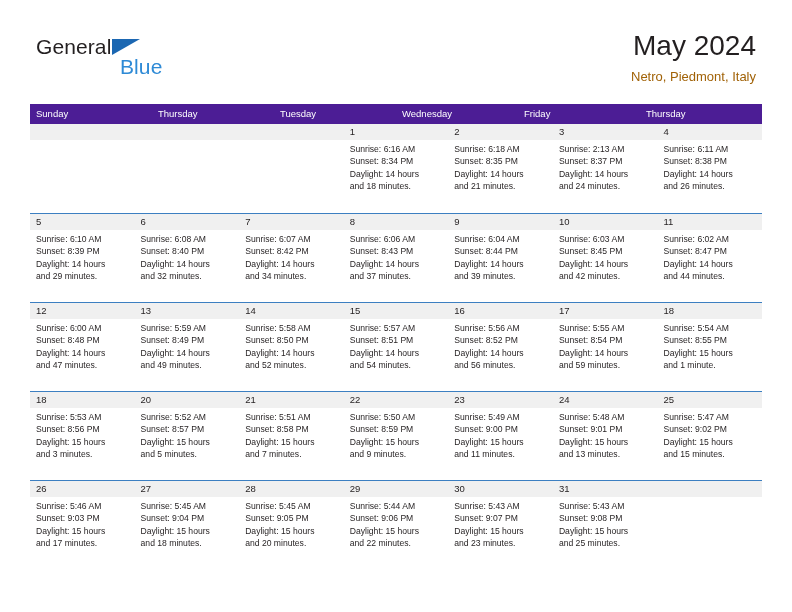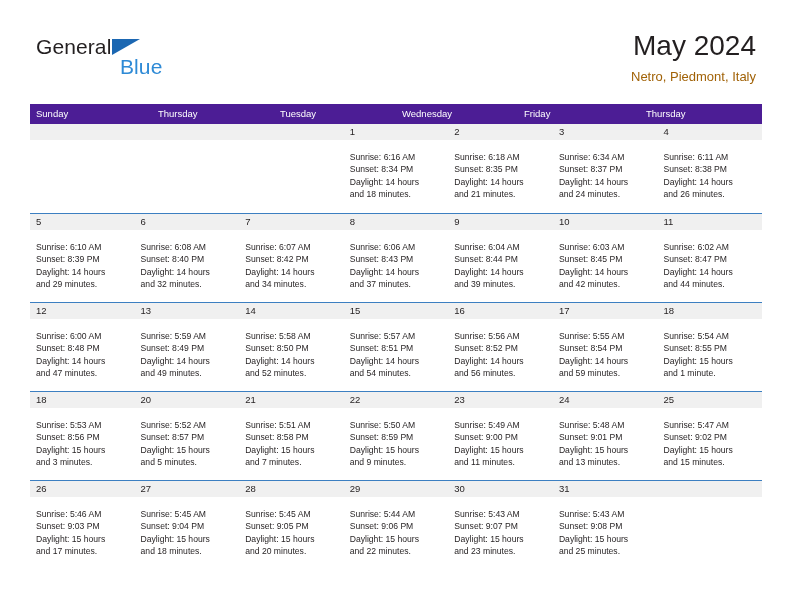--- a/index.html
+++ b/index.html
@@ -131,21 +131,21 @@
     color: #231f20;
     line-height: 16px;
     padding-left: 6px;
     box-sizing: border-box;
     white-space: nowrap;
   }
   .cell.empty .cell-daynum {
     background: #f0f0f0;
   }
   .cell-body {
-    padding: 11px 6px 0 6px;
+    padding: 3px 6px 0 6px;
     box-sizing: border-box;
   }
   .cell-line {
     font-size: 8.6px;
     line-height: 12.35px;
     color: #231f20;
     white-space: nowrap;
   }
 </style>
 </head>
@@ -205,21 +205,21 @@
             <div class="cell-body">
               <div class="cell-line">Sunrise: 6:18 AM</div>
               <div class="cell-line">Sunset: 8:35 PM</div>
               <div class="cell-line">Daylight: 14 hours</div>
               <div class="cell-line">and 21 minutes.</div>
             </div>
           </div>
           <div class="cell">
             <div class="cell-daynum">3</div>
             <div class="cell-body">
-              <div class="cell-line">Sunrise: 6:34 AM</div>
+              <div class="cell-line">Sunrise: 2:13 AM</div>
               <div class="cell-line">Sunset: 8:37 PM</div>
               <div class="cell-line">Daylight: 14 hours</div>
               <div class="cell-line">and 24 minutes.</div>
             </div>
           </div>
           <div class="cell">
             <div class="cell-daynum">4</div>
             <div class="cell-body">
               <div class="cell-line">Sunrise: 6:11 AM</div>
               <div class="cell-line">Sunset: 8:38 PM</div>

